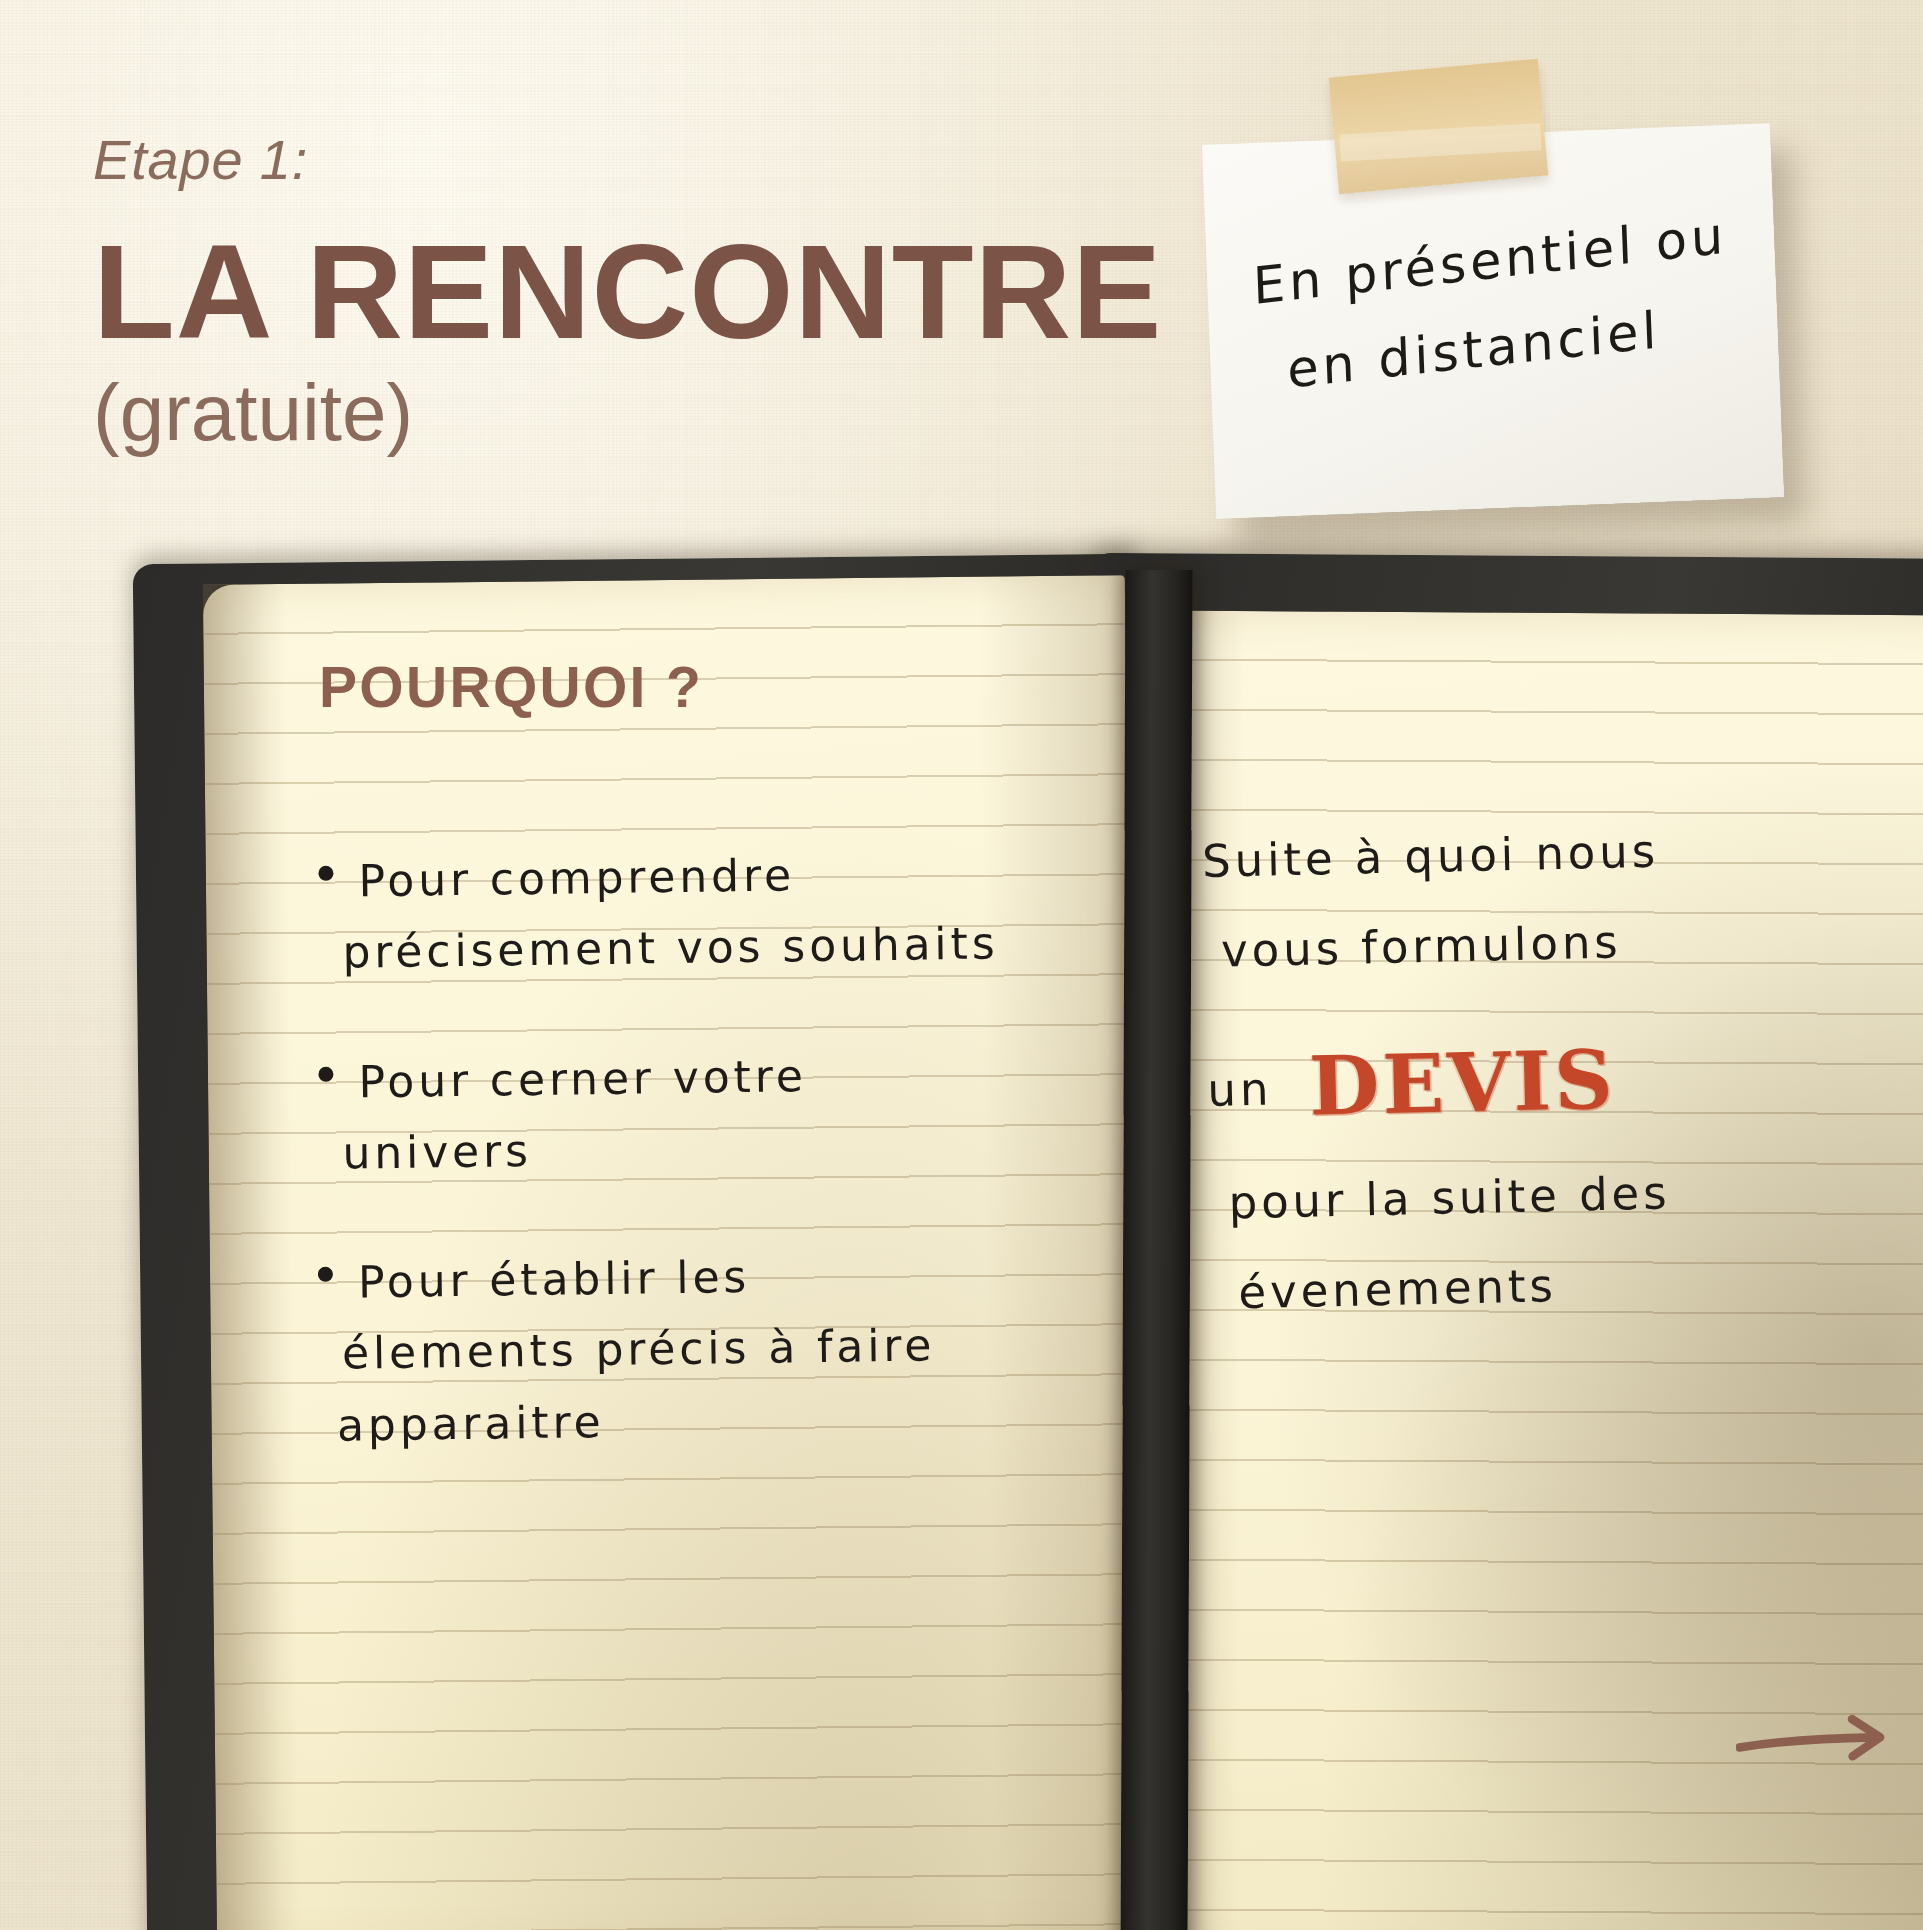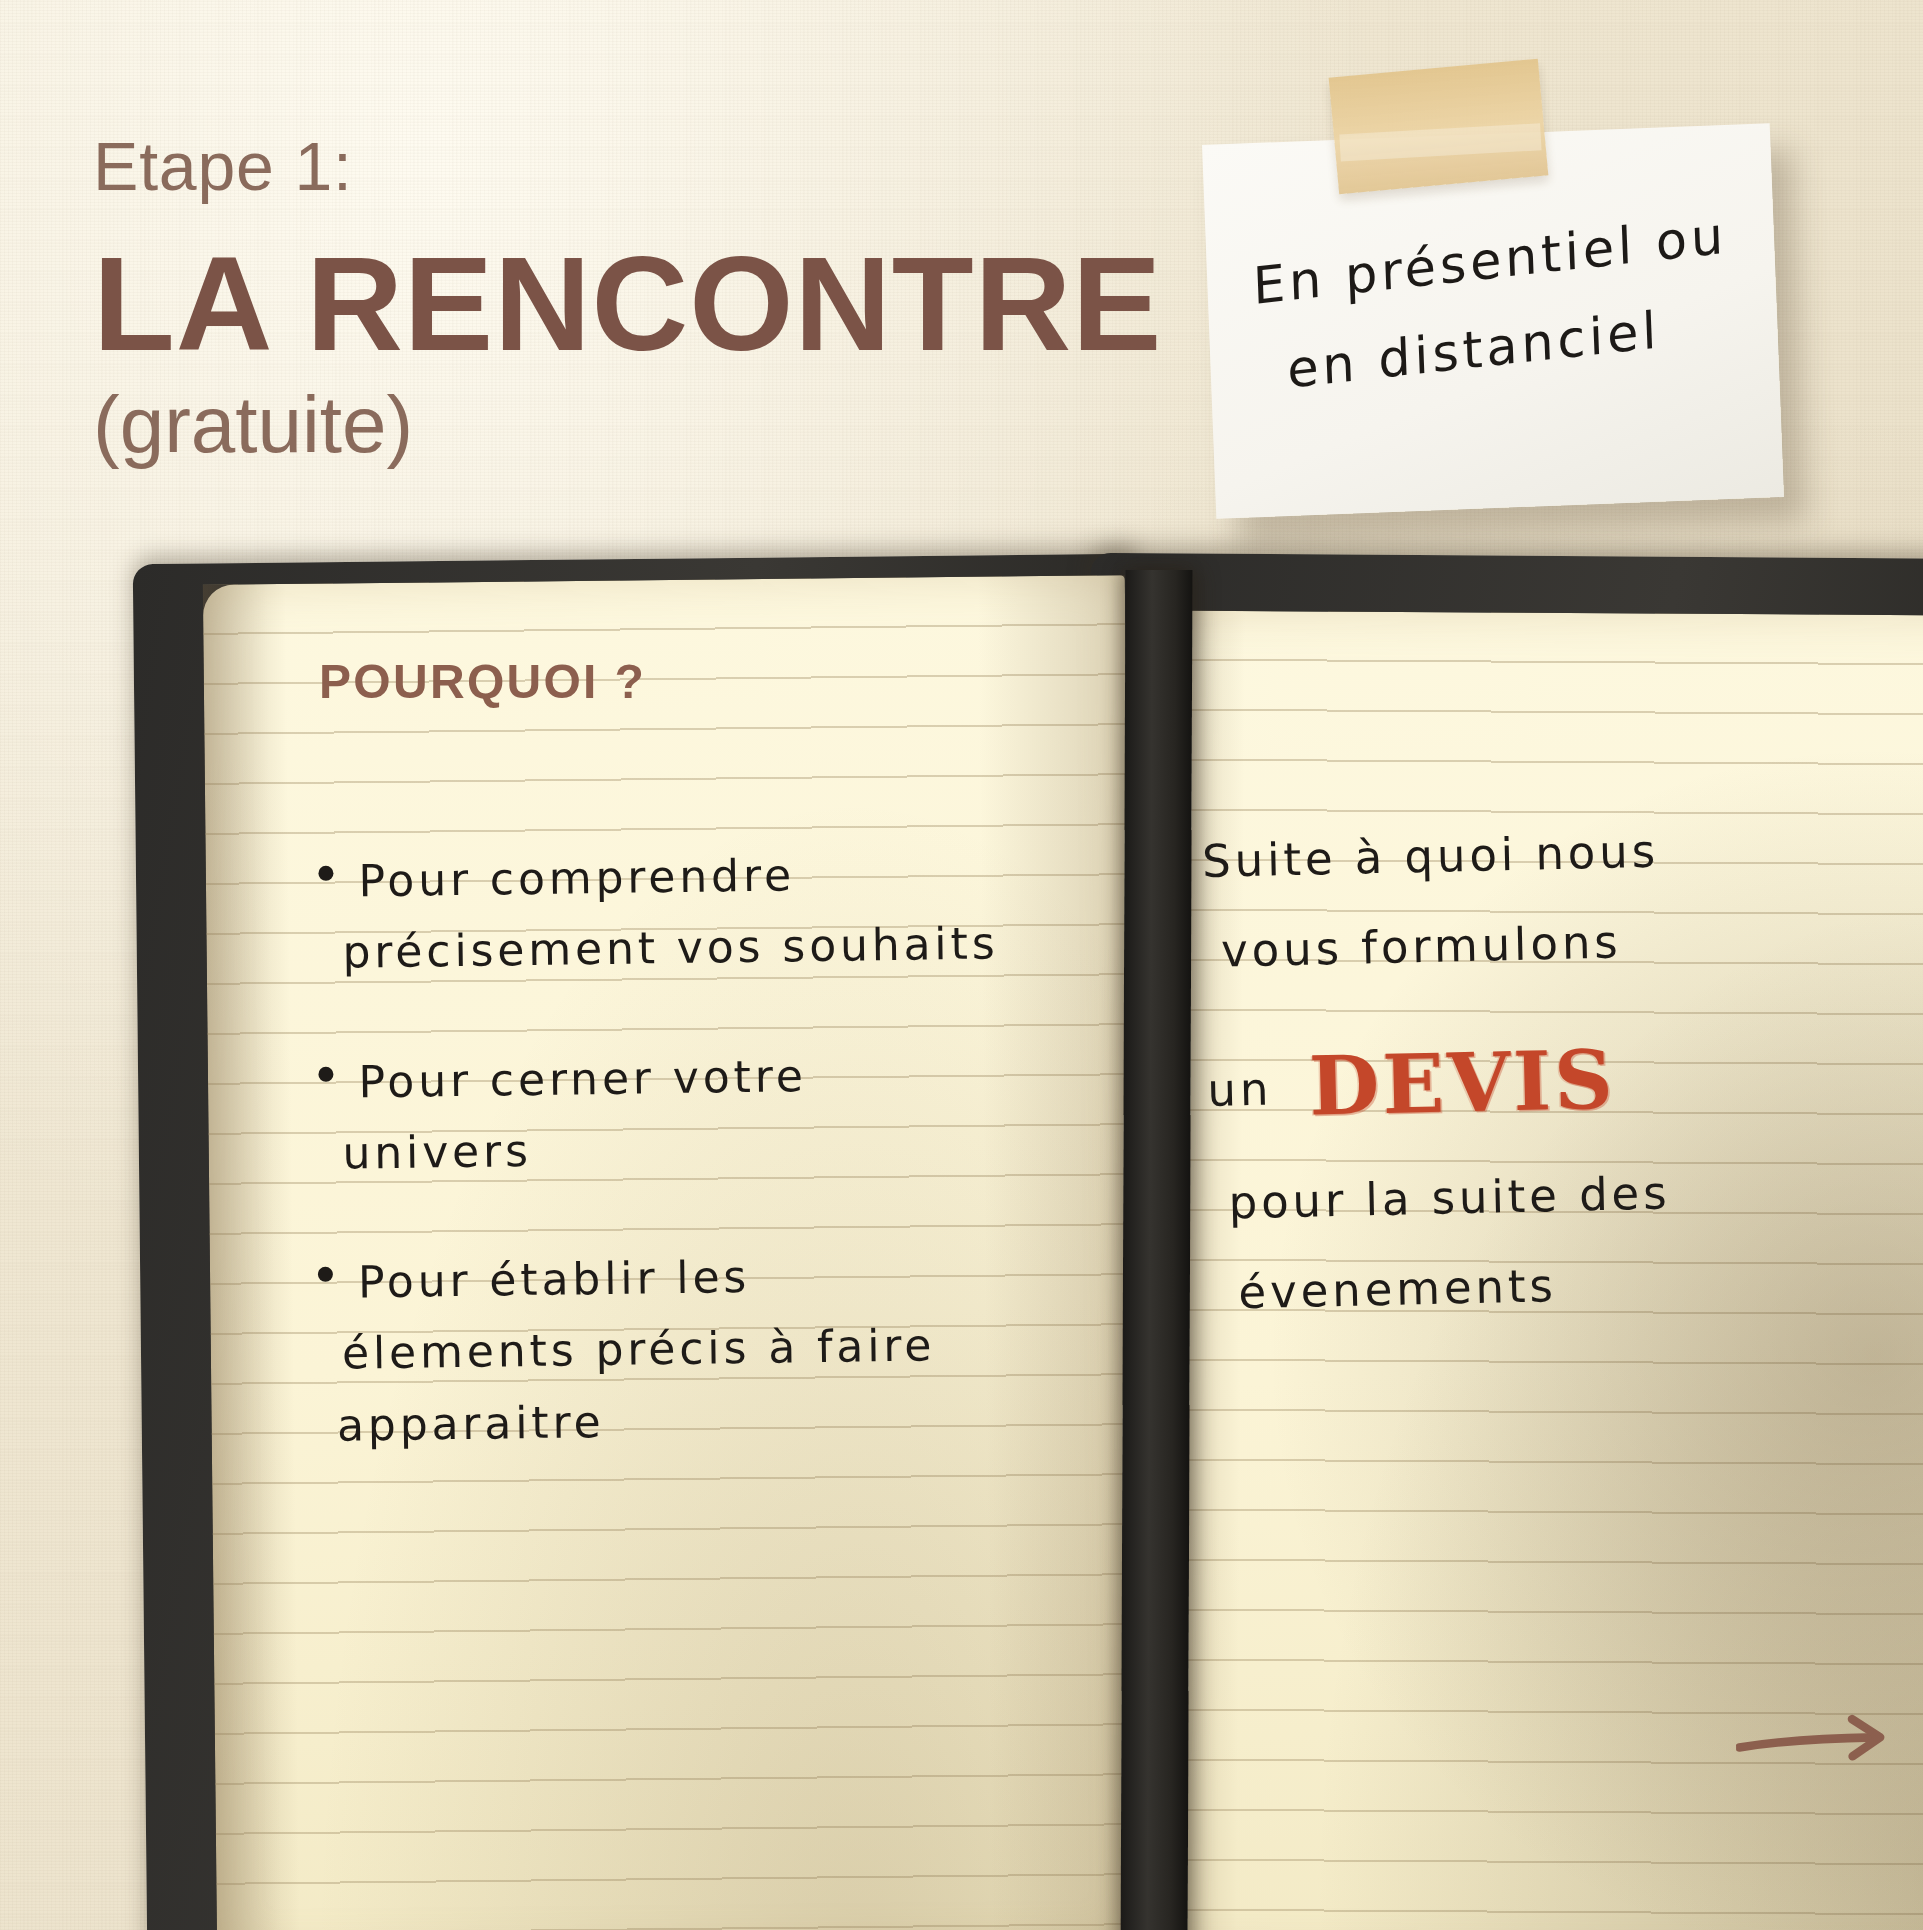--- a/index.html
+++ b/index.html
@@ -39,25 +39,26 @@
   }
 
   
   .heading-block {
     position: absolute;
     left: 93px;
     top: 132px;
     width: 1027px;
   }
   .step-label {
-    font-size: 68px;
+    font-size: 56px;
     color: #8a6b5c;
     letter-spacing: 0.8px;
     line-height: 1;
     font-weight: 400;
+    font-style: italic;
   }
   .title-main {
     font-size: 134px;
     font-weight: bold;
     color: #7b5347;
     letter-spacing: 0.8px;
     line-height: 1.05;
     margin-top: 34px;
     white-space: nowrap;
   }
@@ -209,21 +210,21 @@
     background: linear-gradient(90deg, #1b1a18 0%, #35332f 40%, #272521 75%, #141311 100%);
     transform: rotate(0.2deg);
     box-shadow: 7.8px 0 20px rgba(40,32,20,0.45), -6.2px 0 17px rgba(40,32,20,0.35);
   }
 
   
   #pourquoi {
     position: absolute;
     left: 202px;
     top: 117px;
-    font-size: 48px;
+    font-size: 57px;
     font-weight: bold;
     color: #8c5f4e;
     letter-spacing: 2.3px;
   }
   .hand {
     font-family: "DejaVu Sans", sans-serif;
     color: #1e1b18;
     letter-spacing: 3.9px;
   }
   #bullets {

